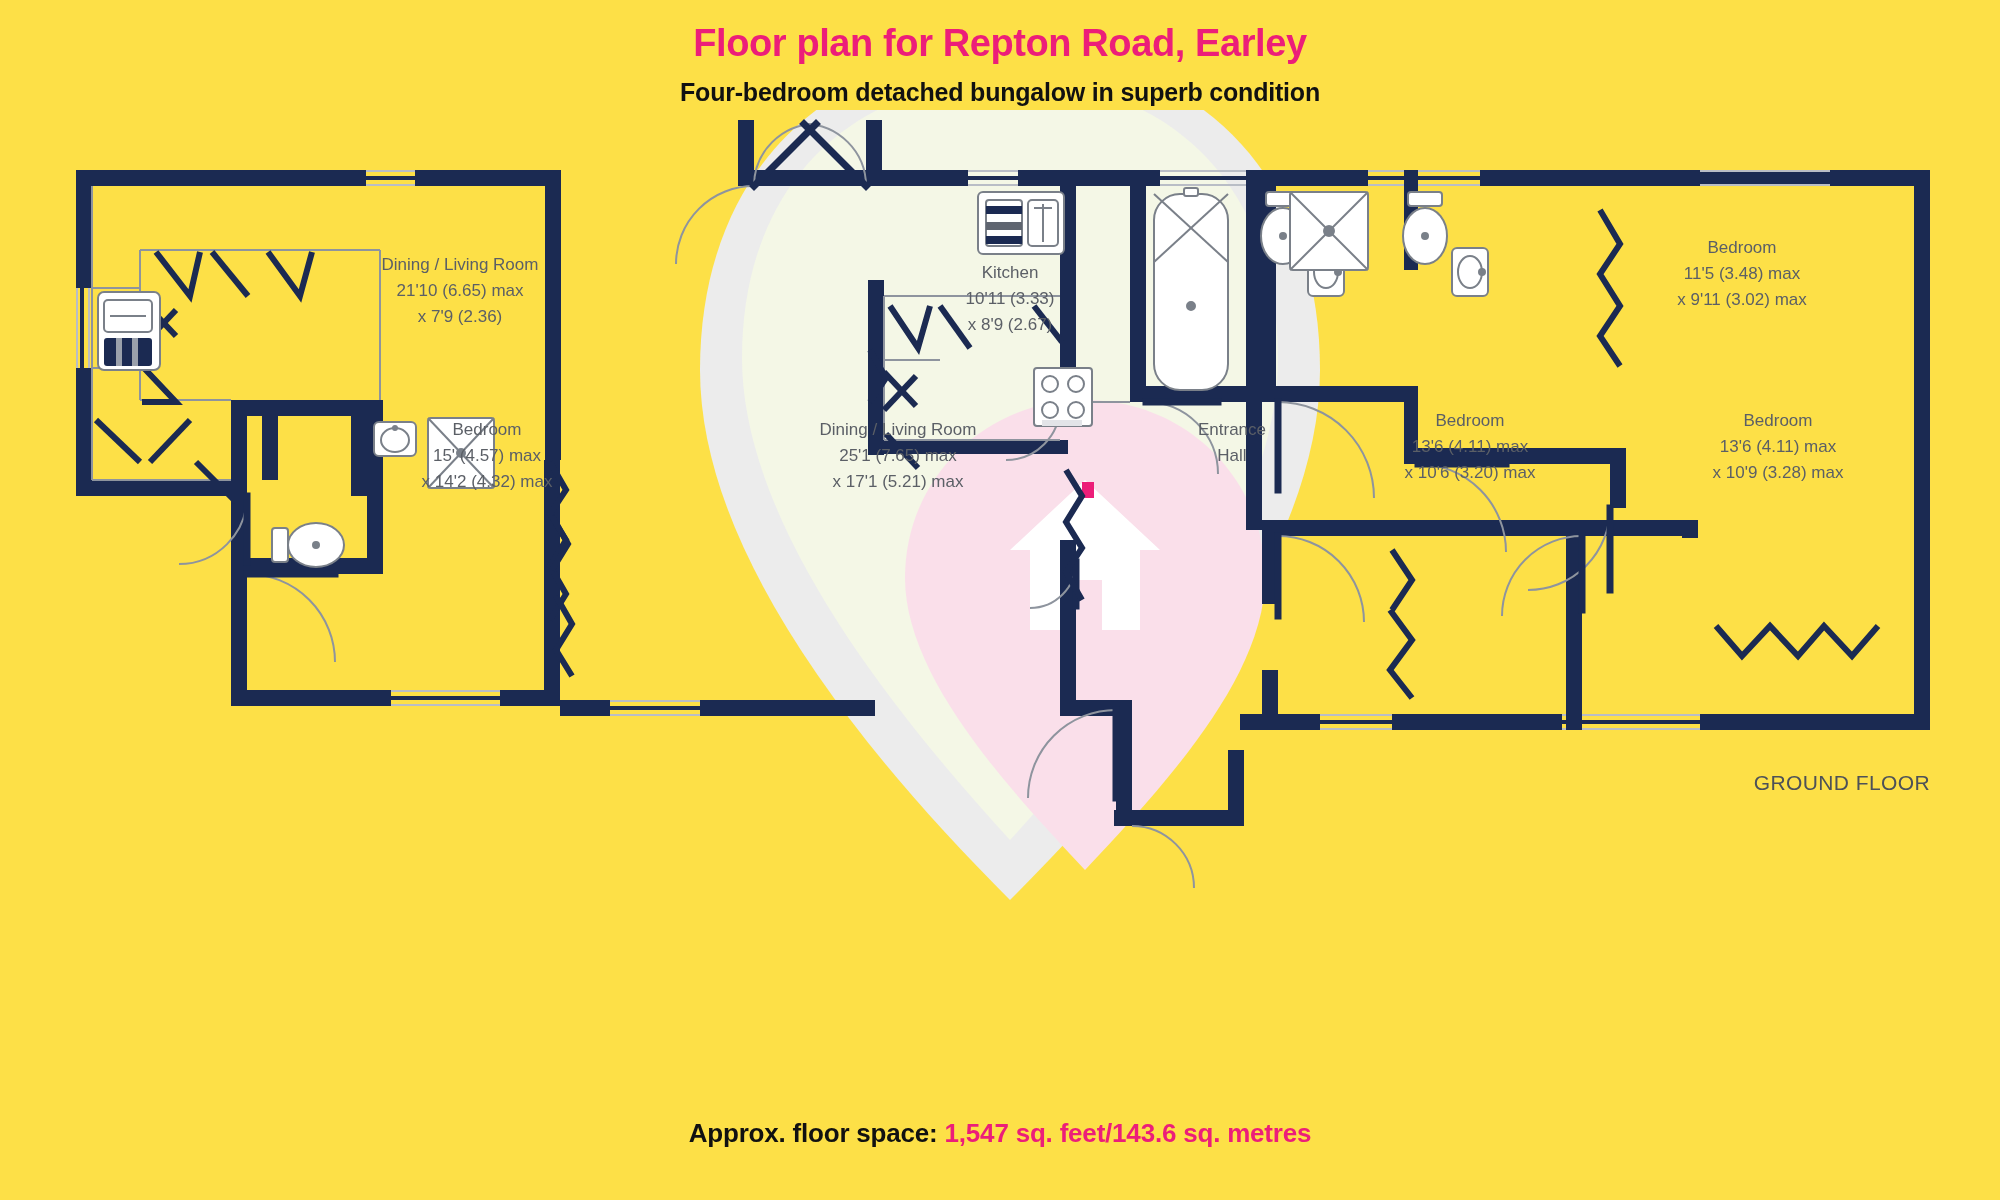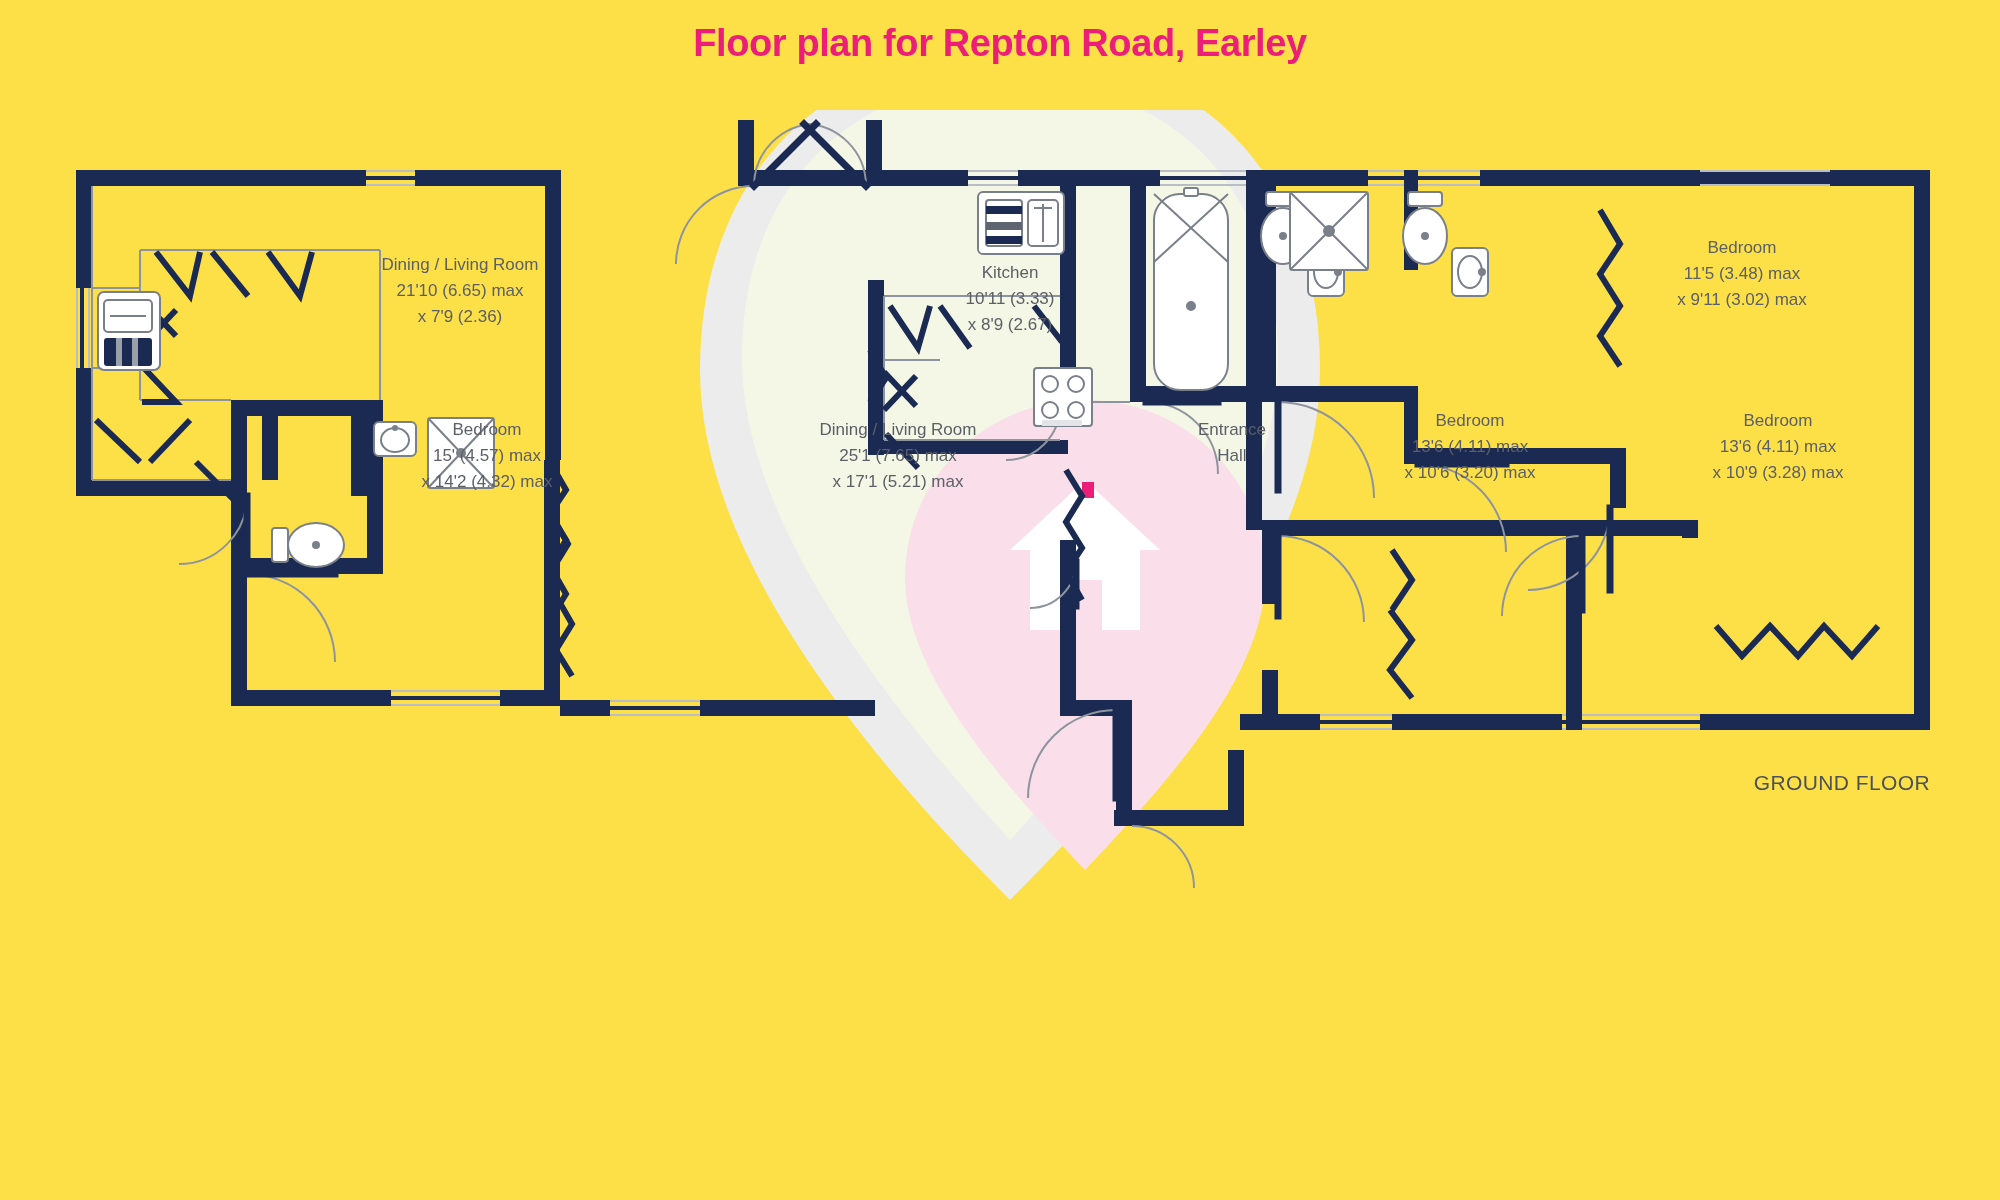--- a/index.html
+++ b/index.html
@@ -88,20 +88,21 @@
     letter-spacing: 0.4px;
     text-anchor: end;
   }
 </style>
 </head>
 <body>
 
 <div id="page">
 
   <div class="title">Floor plan for Repton Road, Earley</div>
+  <div class="subtitle">Four-bedroom detached bungalow in superb condition</div>
 
   <div id="planwrap">
     <svg class="plan" viewBox="0 0 2000 800" xmlns="http://www.w3.org/2000/svg">
 
       <g opacity="1">
 
         <path d="M1010 -60 C 830 -60 700 60 700 260 C 700 430 840 620 1010 790 C 1180 620 1320 430 1320 260 C 1320 60 1190 -60 1010 -60 Z" fill="#ececec"></path>
         <path d="M1010 -30 C 855 -30 742 72 742 248 C 742 400 868 575 1010 730 C 1152 575 1278 400 1278 248 C 1278 72 1165 -30 1010 -30 Z" fill="#f4f7e6"></path>
 
         <path d="M1085 290 C 985 290 905 368 905 468 C 905 568 1010 680 1085 760 C 1160 680 1265 568 1265 468 C 1265 368 1185 290 1085 290 Z" fill="#fadfea"></path>
@@ -470,14 +471,18 @@
           <text class="roomdim" x="1778" y="368">x 10'9 (3.28) max</text>
         </g>
 
       </g>
 
       <text class="floorlabel" x="1930" y="680">GROUND FLOOR</text>
 
     </svg>
   </div>
 
+  <div class="footer">
+    <span>Approx. floor space:</span>
+    <span class="value">1,547 sq. feet/143.6 sq. metres</span>
+  </div>
 
 </div>
 
 </body></html>

